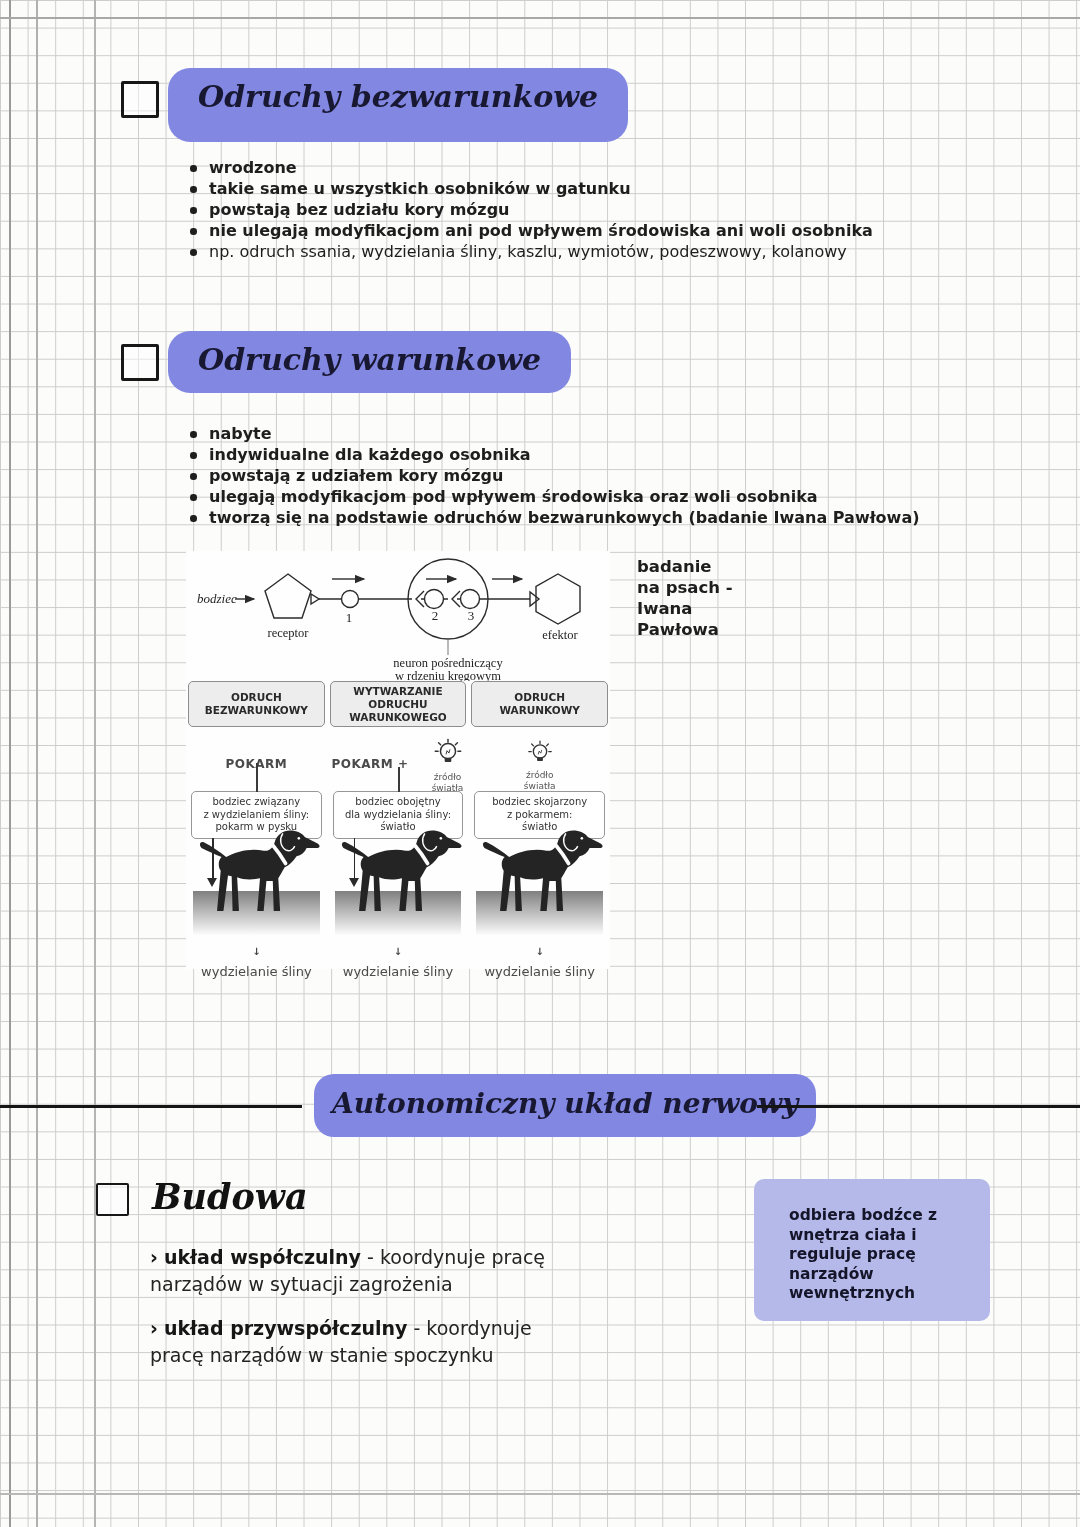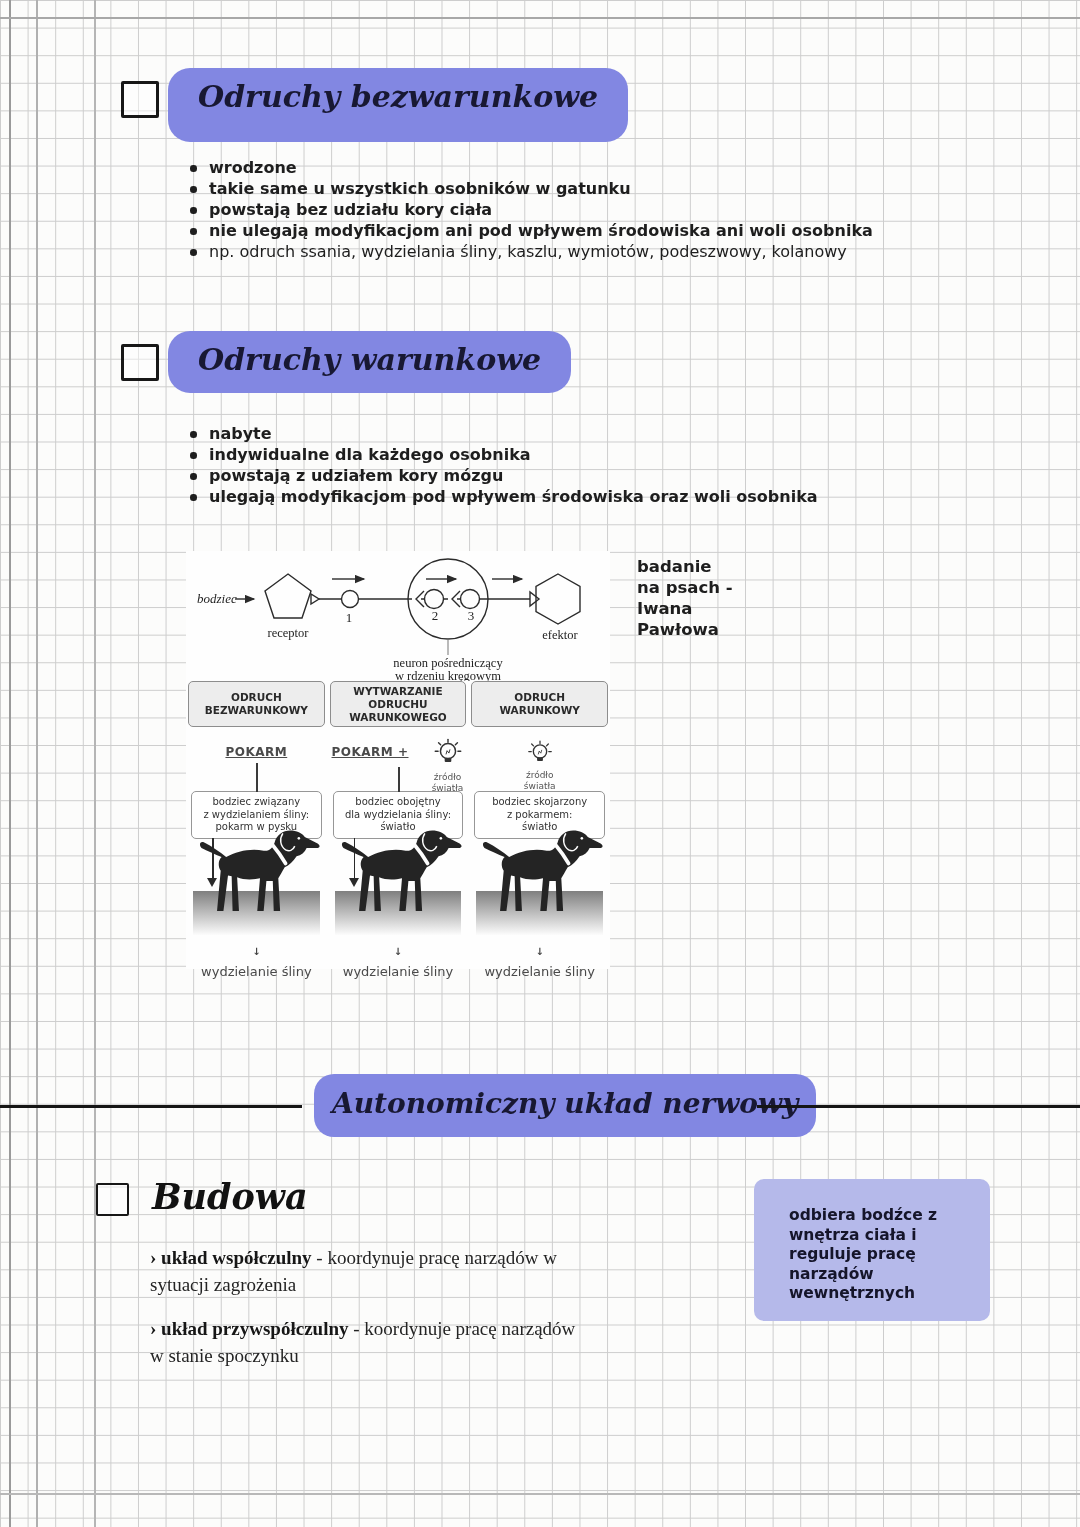--- a/index.html
+++ b/index.html
@@ -33,21 +33,21 @@
   
   #diagram{position:absolute;left:186px;top:551px;width:424px;height:418px;background:#fefefe;}
   #arc{position:absolute;left:0;top:2px;}
   #cols{position:absolute;left:2px;right:2px;top:130px;display:flex;gap:5px;}
   .col{flex:1;display:flex;flex-direction:column;align-items:center;position:relative;min-width:0;}
   .hdr{align-self:stretch;min-height:44px;display:flex;align-items:center;justify-content:center;
     background:#ededed;border:1px solid #8d8d8d;border-radius:5px;margin-bottom:10px;
     font-weight:bold;font-size:10.5px;line-height:13px;color:#2a2a2a;text-align:center;white-space:pre-line;}
   .stim{height:54px;align-self:stretch;position:relative;display:flex;justify-content:center;}
   .vline{position:absolute;left:50%;top:26px;bottom:-1px;width:1.5px;background:#3a3a3a;}
-  .stimtext{font-weight:bold;font-size:12px;letter-spacing:.5px;color:#4a4a4a;margin-top:8px;white-space:nowrap;text-decoration:underline;}
+  .stimtext{font-weight:bold;font-size:12px;letter-spacing:.5px;color:#4a4a4a;margin-top:20px;white-space:nowrap;}
   .stimrow{display:flex;gap:22px;align-items:flex-start;}
   .bulbwrap{display:flex;flex-direction:column;align-items:center;}
   .bulblabel{font-size:9px;line-height:10.5px;color:#555;text-align:center;white-space:pre-line;margin-top:1px;}
   .sbox{align-self:stretch;margin:0 3px;min-height:42px;background:#fff;border:1px solid #979797;border-radius:5px;
     display:flex;align-items:center;justify-content:center;padding:2px;
     font-size:10px;line-height:12.5px;color:#333;text-align:center;white-space:pre-line;}
   .dogzone{height:106px;align-self:stretch;position:relative;}
   .bigarrow{position:absolute;left:24px;top:-1px;width:1.5px;height:40px;background:#2a2a2a;}
   .bigarrow::after{content:"";position:absolute;left:-5px;top:40px;border:5.5px solid transparent;border-top:9px solid #2a2a2a;}
   .pedestal{position:absolute;left:5px;right:5px;bottom:10px;height:44px;background:linear-gradient(#7f7f7f,#fcfcfc);}
@@ -56,21 +56,21 @@
   .result .da{font-weight:bold;font-size:10px;line-height:9px;color:#444;}
   .result .rl{font-size:13px;color:#4a4a4a;margin-top:8px;white-space:nowrap;}
   
   #badanie{position:absolute;left:637px;top:556px;font-weight:bold;font-size:16.5px;line-height:21px;color:#1e1e1e;white-space:pre-line;}
   
   .divider{position:absolute;height:2.5px;background:#151515;top:1105px;}
   #divL{left:0;width:302px;}
   #divR{left:757px;width:323px;}
   #checkbox3{left:96px;top:1183px;width:29px;height:29px;border-width:2.5px;}
   #budowa-title{position:absolute;left:152px;top:1176px;font-family:"DejaVu Serif",serif;font-style:italic;font-weight:bold;font-size:35px;color:#121212;}
-  #budowa-items{position:absolute;left:150px;top:1244px;width:432px;font-size:19px;line-height:27px;color:#242424;font-family:Liberation Serif, serif;}
+  #budowa-items{position:absolute;left:150px;top:1244px;width:432px;font-size:19px;line-height:27px;color:#242424;}
   #budowa-items p{margin:0 0 17px;}
   .chev,.term{font-weight:bold;color:#161616;}
   #notebox{position:absolute;left:754px;top:1179px;width:236px;height:142px;background:var(--note-box,#b5b9ea);border-radius:10px;}
   #notebox .ntext{margin:27px 18px 0 35px;font-weight:bold;font-size:15.5px;line-height:19.5px;color:#15152a;}
   svg text{font-family:"Liberation Serif","DejaVu Serif",serif;fill:#232323;}
 </style>
 </head>
 <body>
 
 <div class="page">
@@ -79,32 +79,33 @@
   <div class="vdec" style="left:36px;width:1.5px;background:#b0b0b0;"></div>
   <div class="vdec" style="left:94px;width:1.5px;background:#b5b5b5;"></div>
   <div class="hdec" style="top:17px;height:2px;background:#a8a8a8;"></div>
   <div class="hdec" style="top:1493px;height:1.5px;background:#b8b8b8;"></div>
 
   <div class="checkbox" style="left:121px;top:81px;"></div>
   <div class="pill" id="pill1">Odruchy bezwarunkowe</div>
   <ul class="bullets" id="list1">
     <li>wrodzone</li>
     <li>takie same u wszystkich osobników w gatunku</li>
-    <li>powstają bez udziału kory ciała</li>
+    <li>powstają bez udziału kory mózgu</li>
     <li>nie ulegają modyfikacjom ani pod wpływem środowiska ani woli osobnika</li>
     <li>np. odruch ssania, wydzielania śliny, kaszlu, wymiotów, podeszwowy, kolanowy</li>
   </ul>
 
   <div class="checkbox" style="left:121px;top:344px;"></div>
   <div class="pill" id="pill2">Odruchy warunkowe</div>
   <ul class="bullets" id="list2">
     <li>nabyte</li>
     <li>indywidualne dla każdego osobnika</li>
     <li>powstają z udziałem kory mózgu</li>
     <li>ulegają modyfikacjom pod wpływem środowiska oraz woli osobnika</li>
+    <li>tworzą się na podstawie odruchów bezwarunkowych (badanie Iwana Pawłowa)</li>
   </ul>
 
   <div id="diagram">
     <svg id="arc" width="424" height="128" viewBox="0 0 424 128">
       <defs>
         <marker id="ah" markerWidth="9" markerHeight="8" refX="6.5" refY="3" orient="auto">
           <path d="M0 0 L7.5 3 L0 6 Z" fill="#2b2b2b"></path>
         </marker>
       </defs>
       <g stroke="#2b2b2b" stroke-width="1.4" fill="none">

